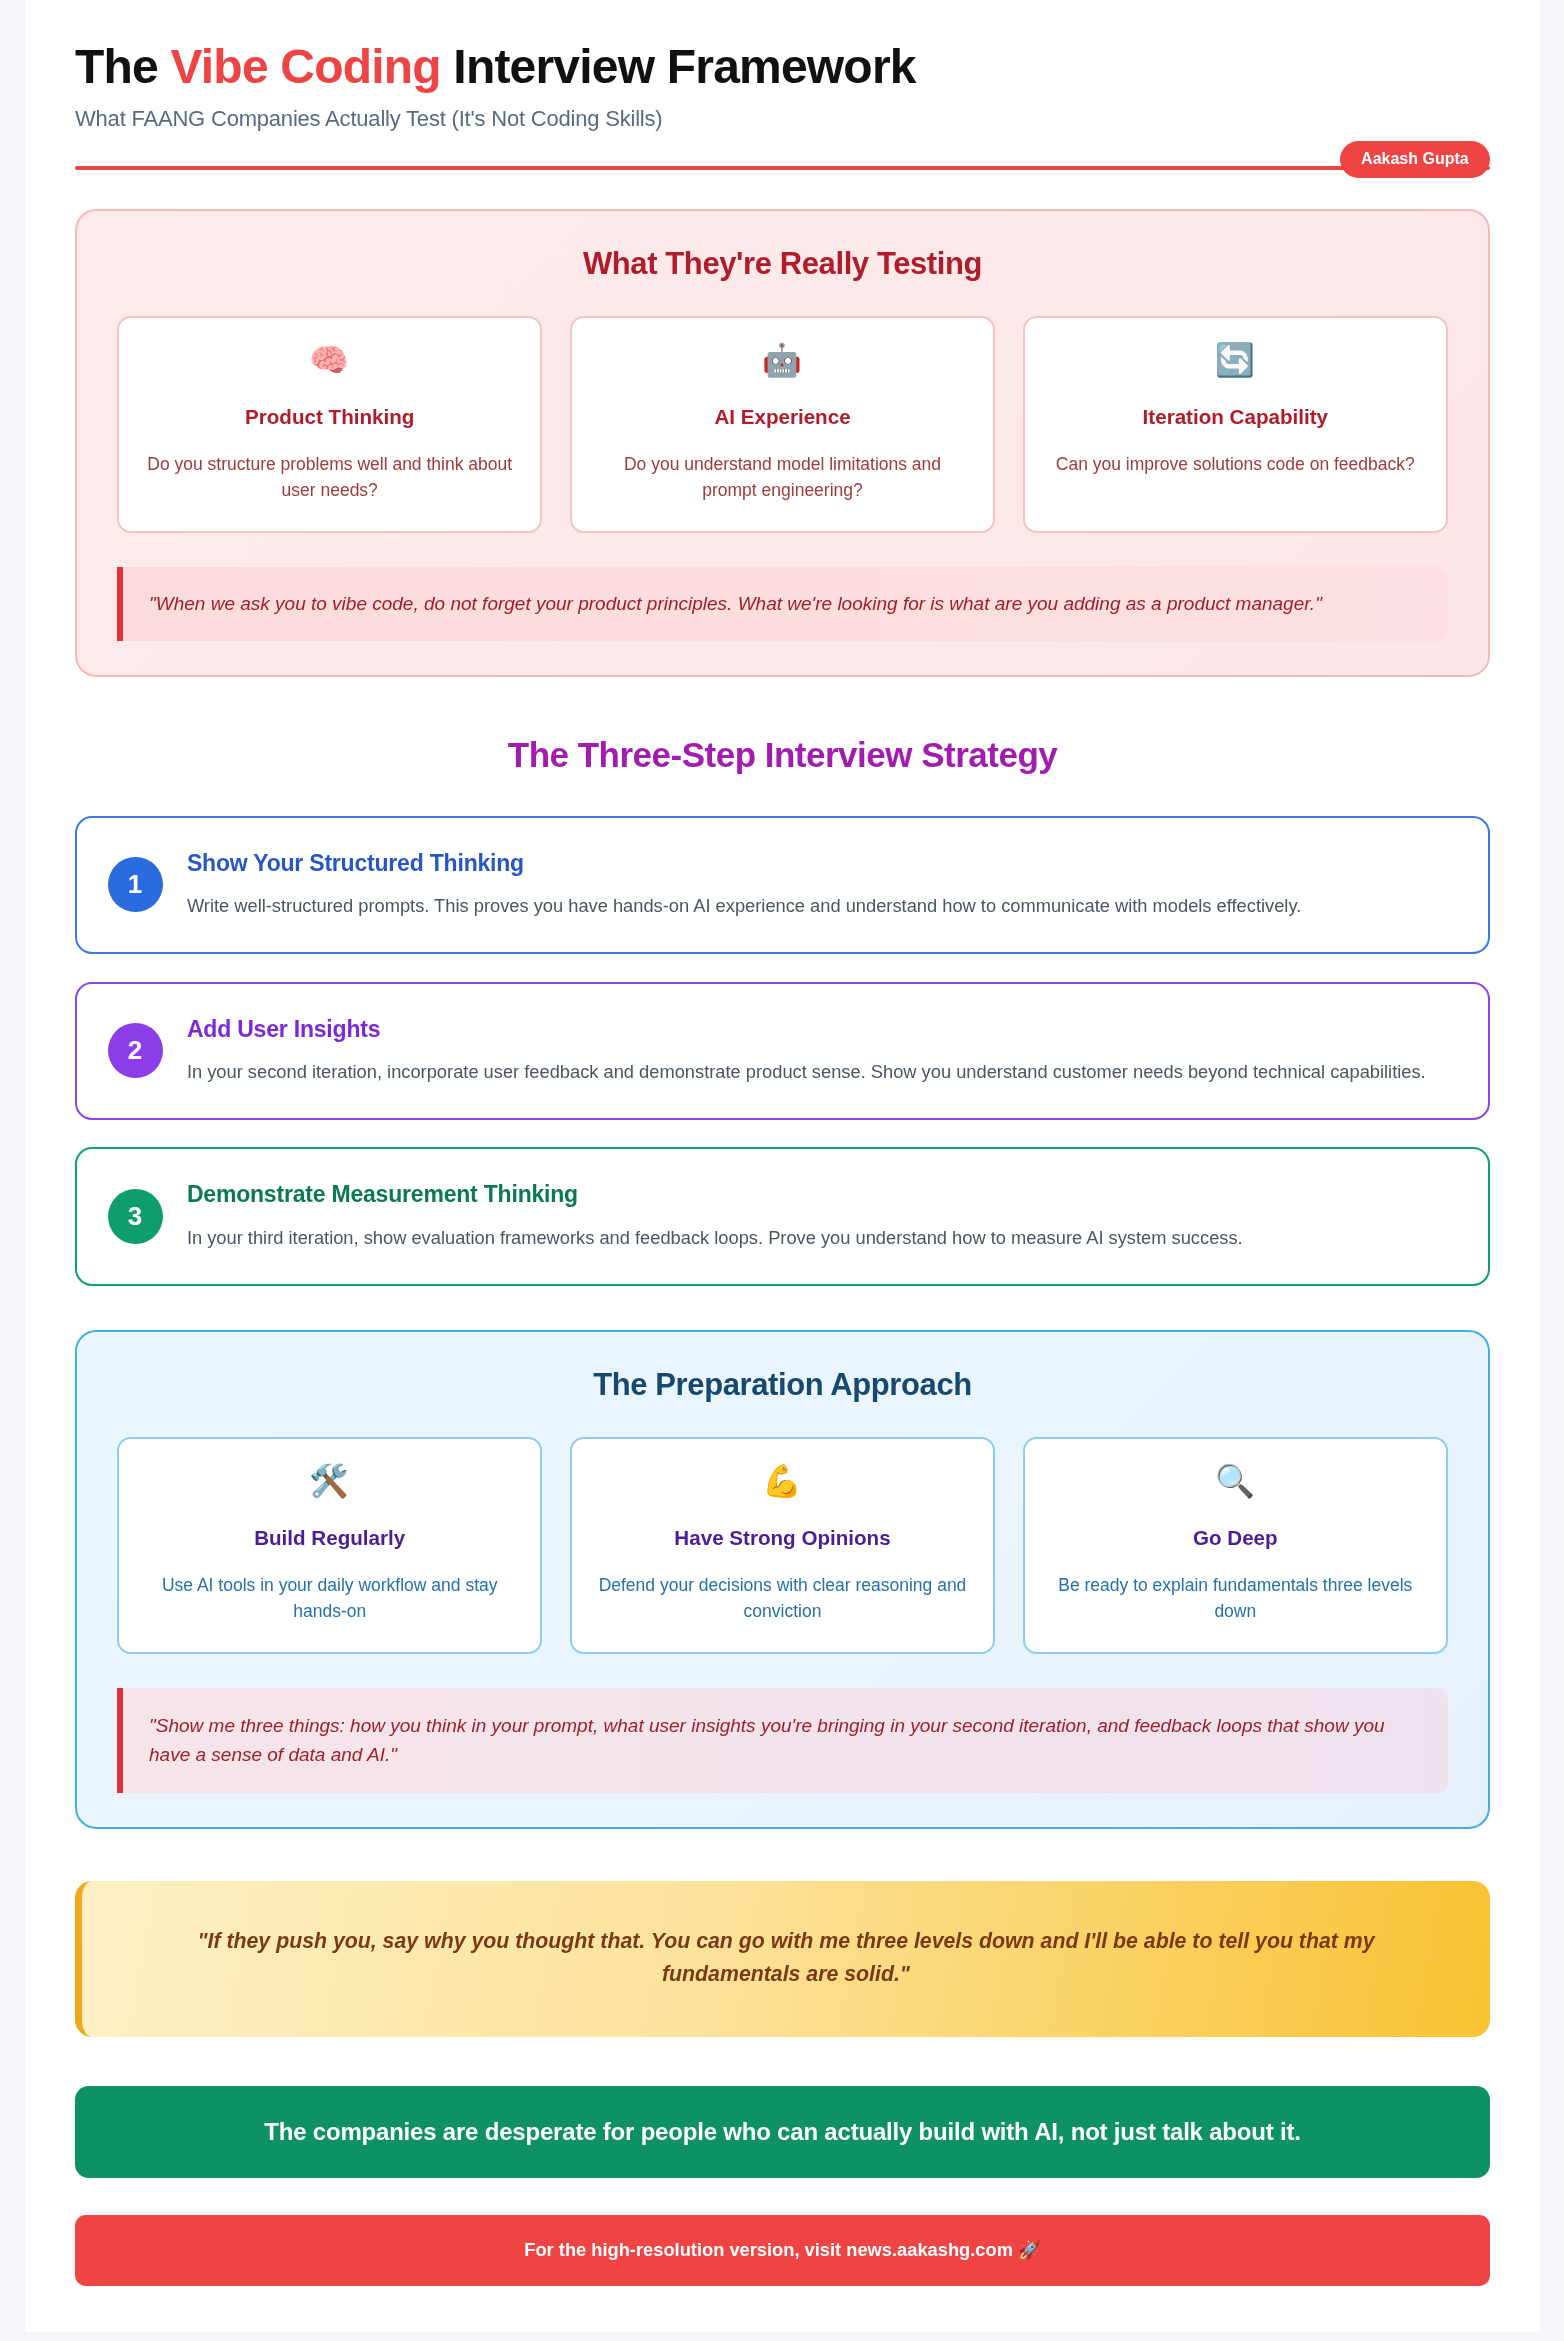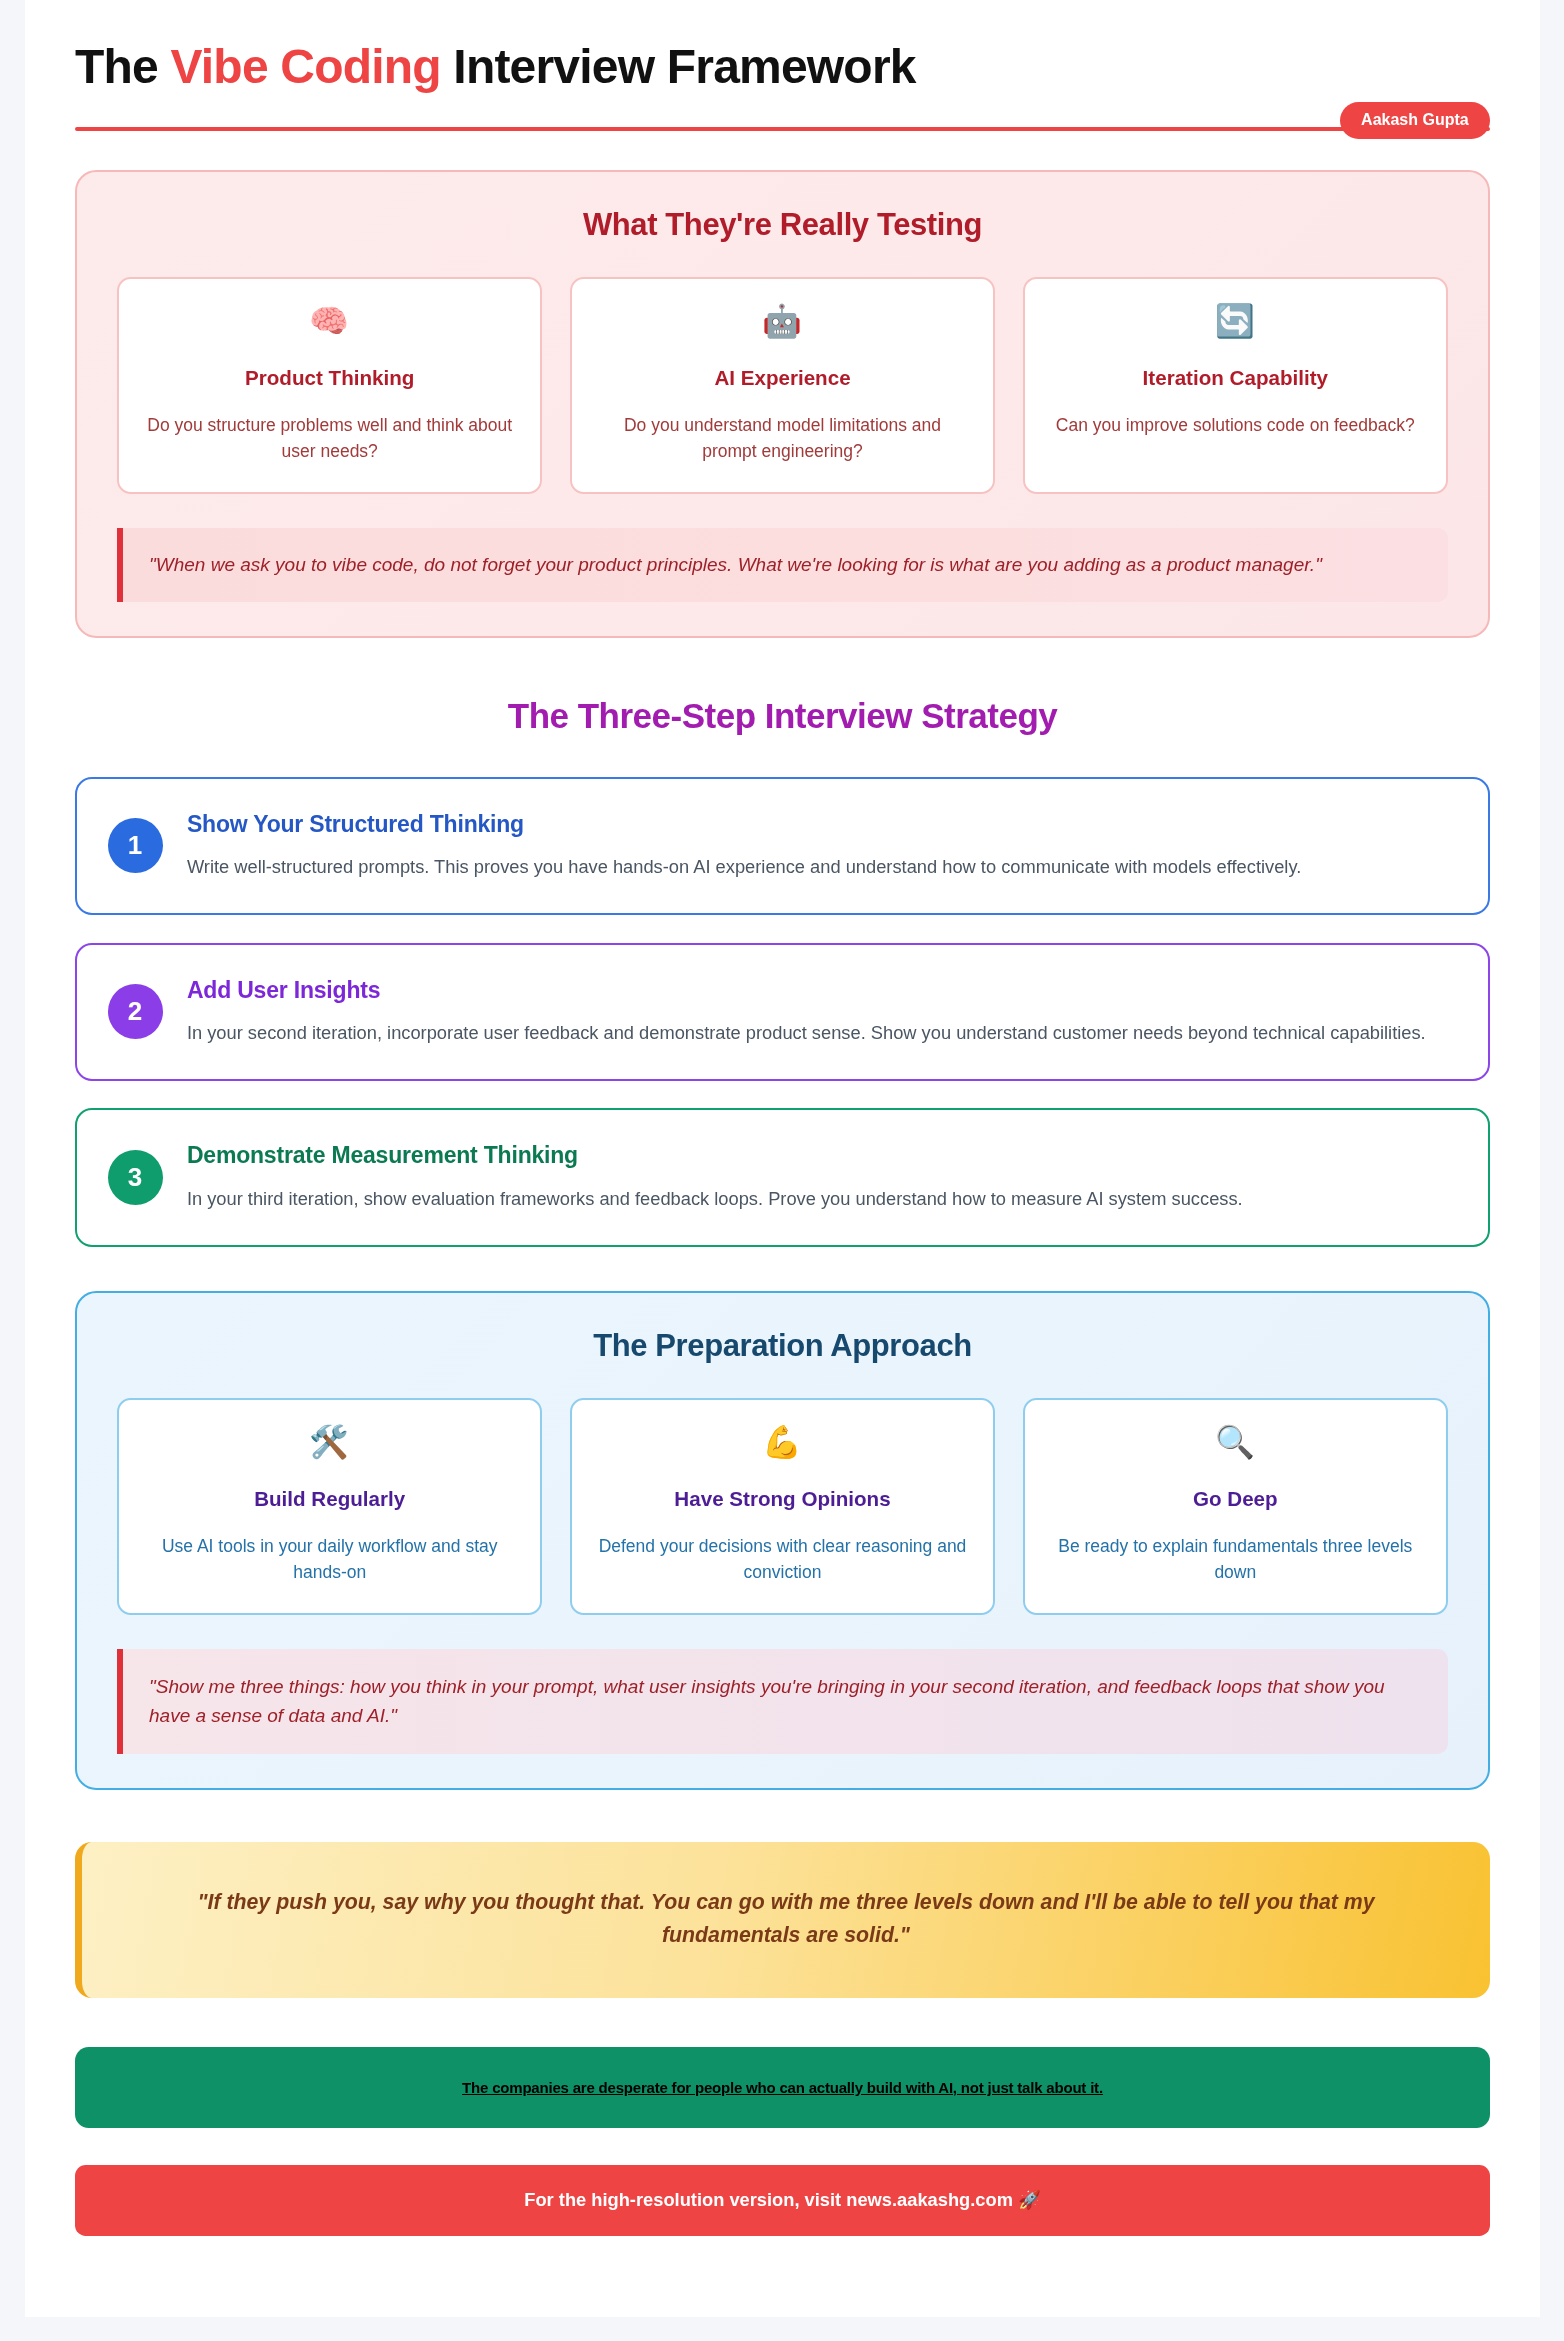--- a/index.html
+++ b/index.html
@@ -240,25 +240,24 @@
 
   
   .green-banner {
     margin-top: 49px;
     background: #0f9168;
     border-radius: 13.7px;
     padding: 32px 46px;
     text-align: center;
   }
   .green-banner p {
-    color: #000000;
-    font-size: 15px;
+    color: #ffffff;
+    font-size: 24px;
     font-weight: bold;
     letter-spacing: -0.2px;
-    text-decoration: underline;
   }
 
   
   .red-footer {
     margin-top: 37px;
     background: #ef4444;
     border-radius: 10.7px;
     padding: 24.4px 46px;
     text-align: center;
   }
@@ -269,20 +268,21 @@
   }
 </style>
 </head>
 <body>
 
 <div class="page">
   <div class="sheet">
 
     <div class="header">
       <h1 class="title"><span>The </span><span class="accent">Vibe Coding</span><span> Interview Framework</span></h1>
+      <div class="subtitle">What FAANG Companies Actually Test (It's Not Coding Skills)</div>
       <div class="header-rule">
         <div class="author-badge">Aakash Gupta</div>
       </div>
     </div>
 
     <section class="red-panel">
       <h2 class="red-panel-title">What They're Really Testing</h2>
 
       <div class="card-row">
         <div class="mini-card">

